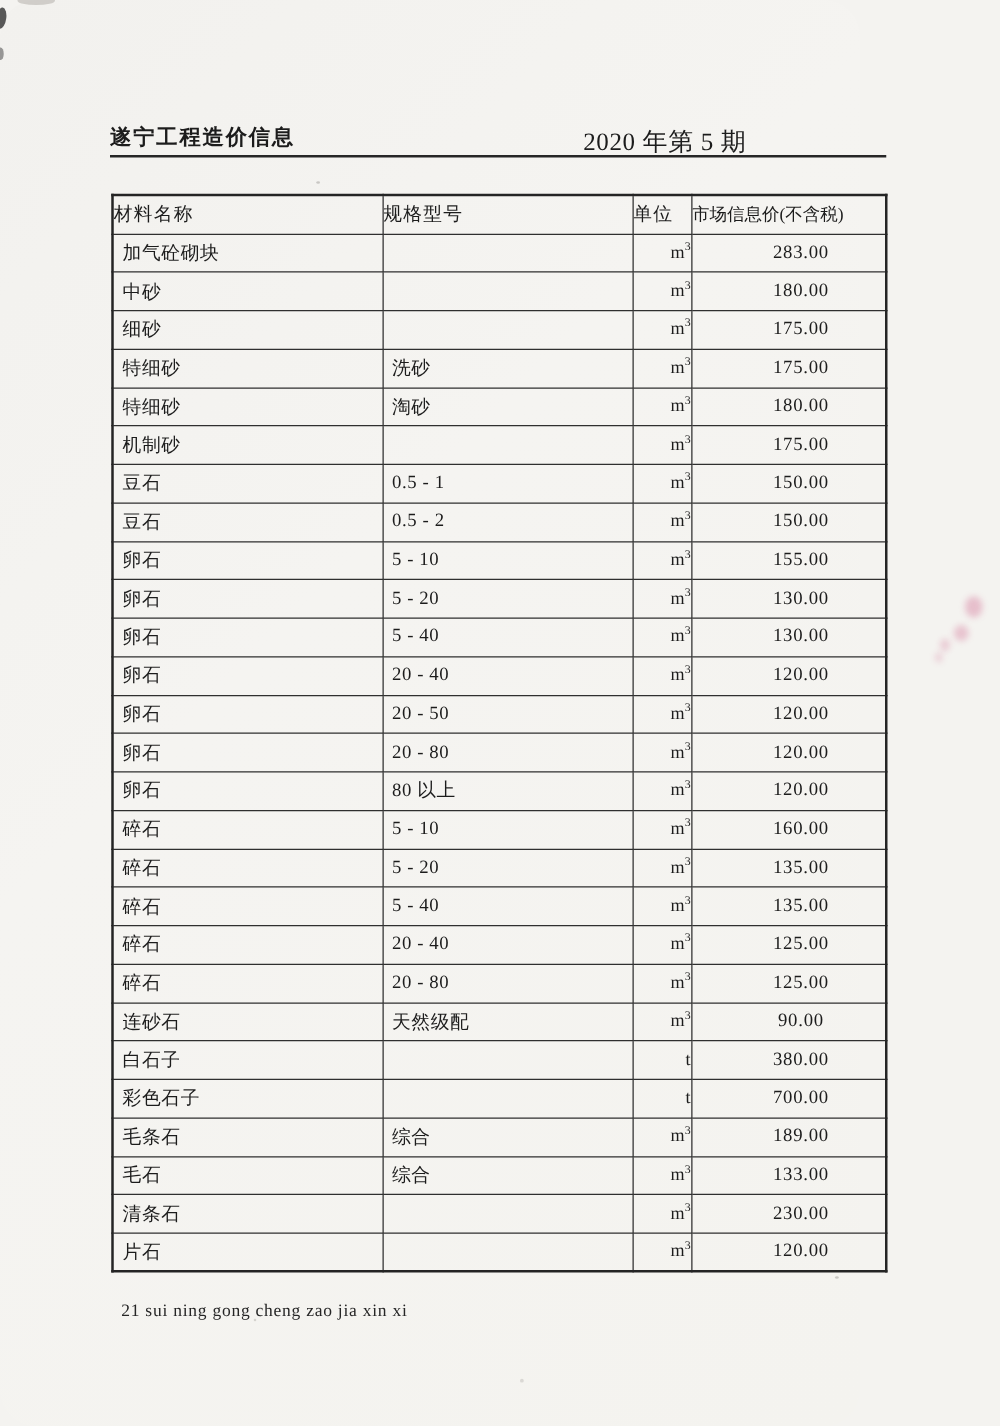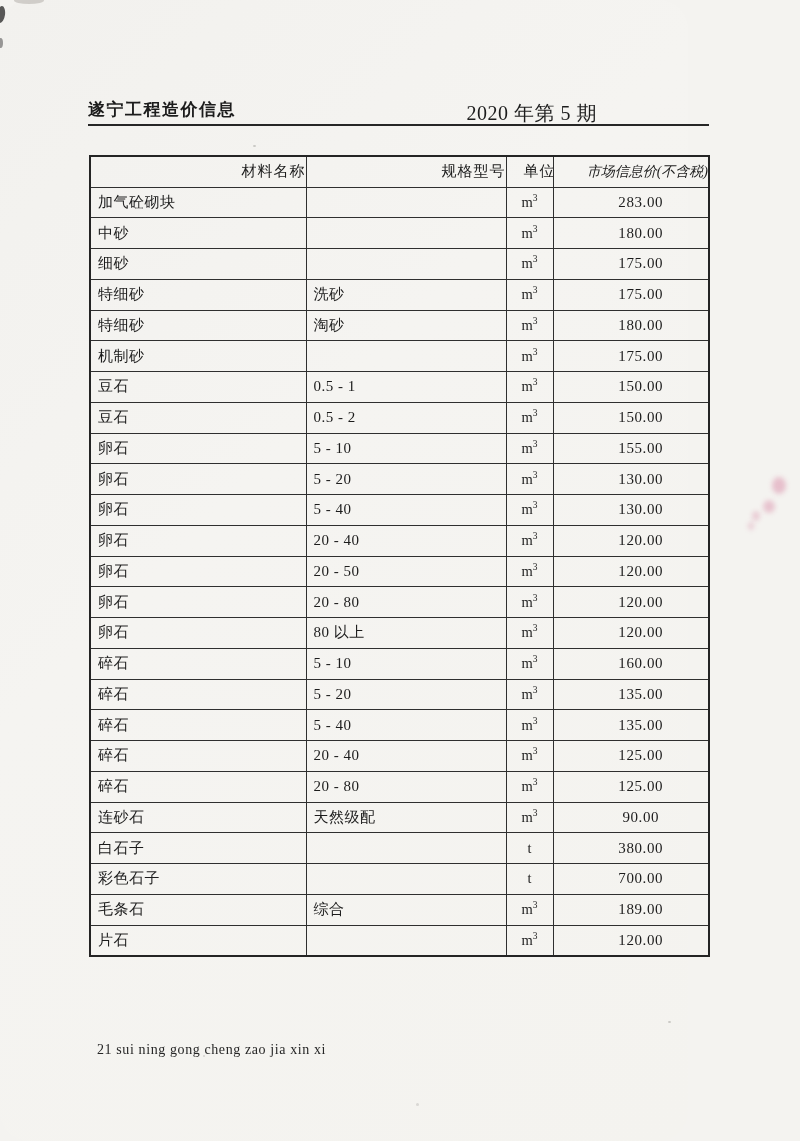--- a/index.html
+++ b/index.html
@@ -59,32 +59,31 @@
     border: 1.4px solid #2f2f2f;
     padding: 0;
     overflow: hidden;
     white-space: nowrap;
   }
   .price-table thead tr { height: 31px; }
   .price-table tbody tr { height: 30.75px; }
   .price-table th {
     font-weight: normal;
     font-size: 15px;
-    text-align: right;
+    text-align: left;
     letter-spacing: 1px;
-    padding-left: 17px;
-  }
-  .price-table th.th-price { font-size: 14px; letter-spacing: 0; font-style: italic; }
+  }
+  .price-table th.th-price { font-size: 14px; letter-spacing: 0; }
   td.td-name, td.td-spec {
     text-align: left;
     padding-left: 7px;
     font-size: 15px;
     letter-spacing: 0.5px;
   }
-  td.td-unit { text-align: center; font-size: 14.5px; }
+  td.td-unit { text-align: right; font-size: 14.5px; }
   td.td-unit sup { font-size: 9.5px; vertical-align: 6px; line-height: 0; }
   td.td-price { text-align: center; font-size: 15px; letter-spacing: 0.6px; padding-left: 20px; }
 
   
   .footer-label {
     position: absolute;
     left: 97px;
     top: 1042px;
     font-size: 14px;
     letter-spacing: 0.6px;
@@ -292,20 +291,32 @@
           <td class="td-unit">t</td>
           <td class="td-price">700.00</td>
         </tr>
         <tr>
           <td class="td-name">毛条石</td>
           <td class="td-spec">综合</td>
           <td class="td-unit">m<sup>3</sup></td>
           <td class="td-price">189.00</td>
         </tr>
         <tr>
+          <td class="td-name">毛石</td>
+          <td class="td-spec">综合</td>
+          <td class="td-unit">m<sup>3</sup></td>
+          <td class="td-price">133.00</td>
+        </tr>
+        <tr>
+          <td class="td-name">清条石</td>
+          <td class="td-spec"></td>
+          <td class="td-unit">m<sup>3</sup></td>
+          <td class="td-price">230.00</td>
+        </tr>
+        <tr>
           <td class="td-name">片石</td>
           <td class="td-spec"></td>
           <td class="td-unit">m<sup>3</sup></td>
           <td class="td-price">120.00</td>
         </tr>
       </tbody>
   </table>
 
   <div class="footer-label">21  sui ning gong cheng zao jia xin xi</div>
 

